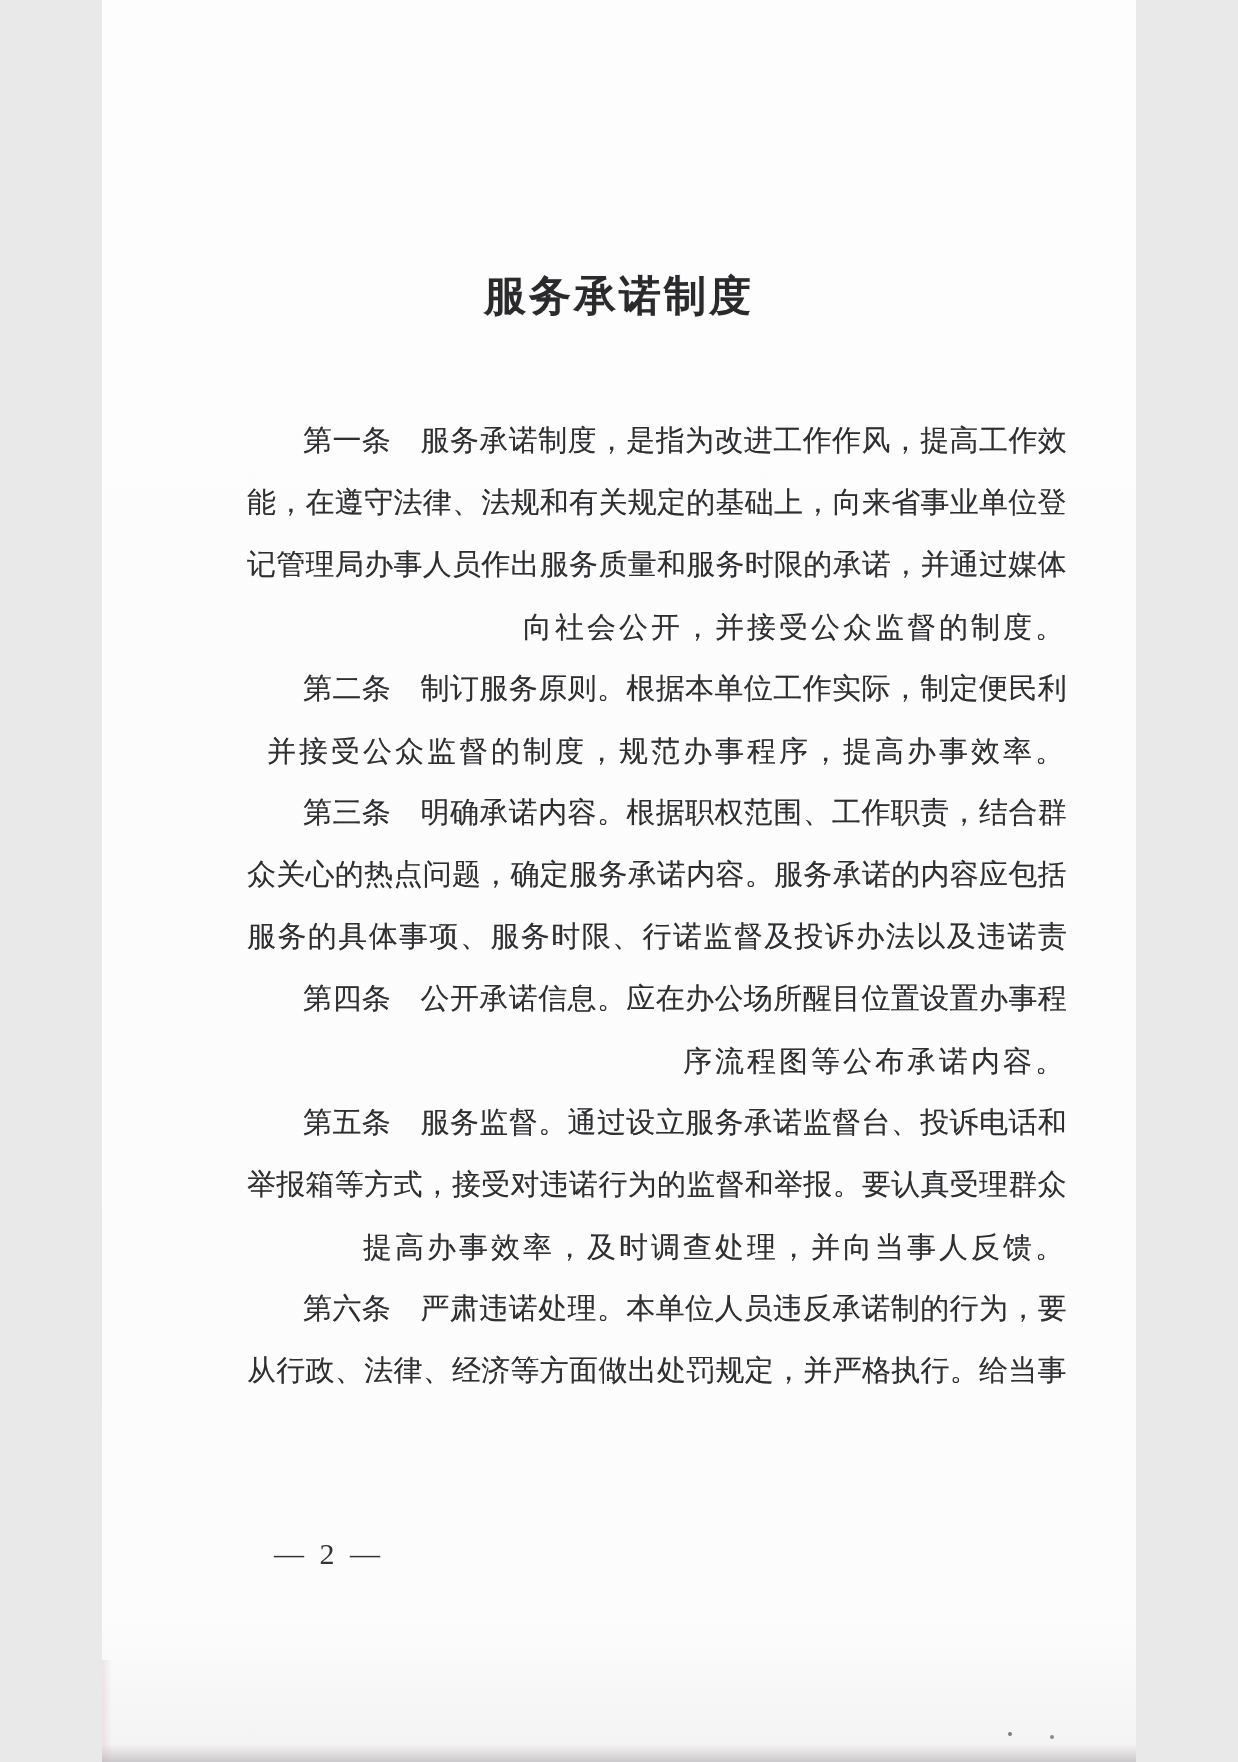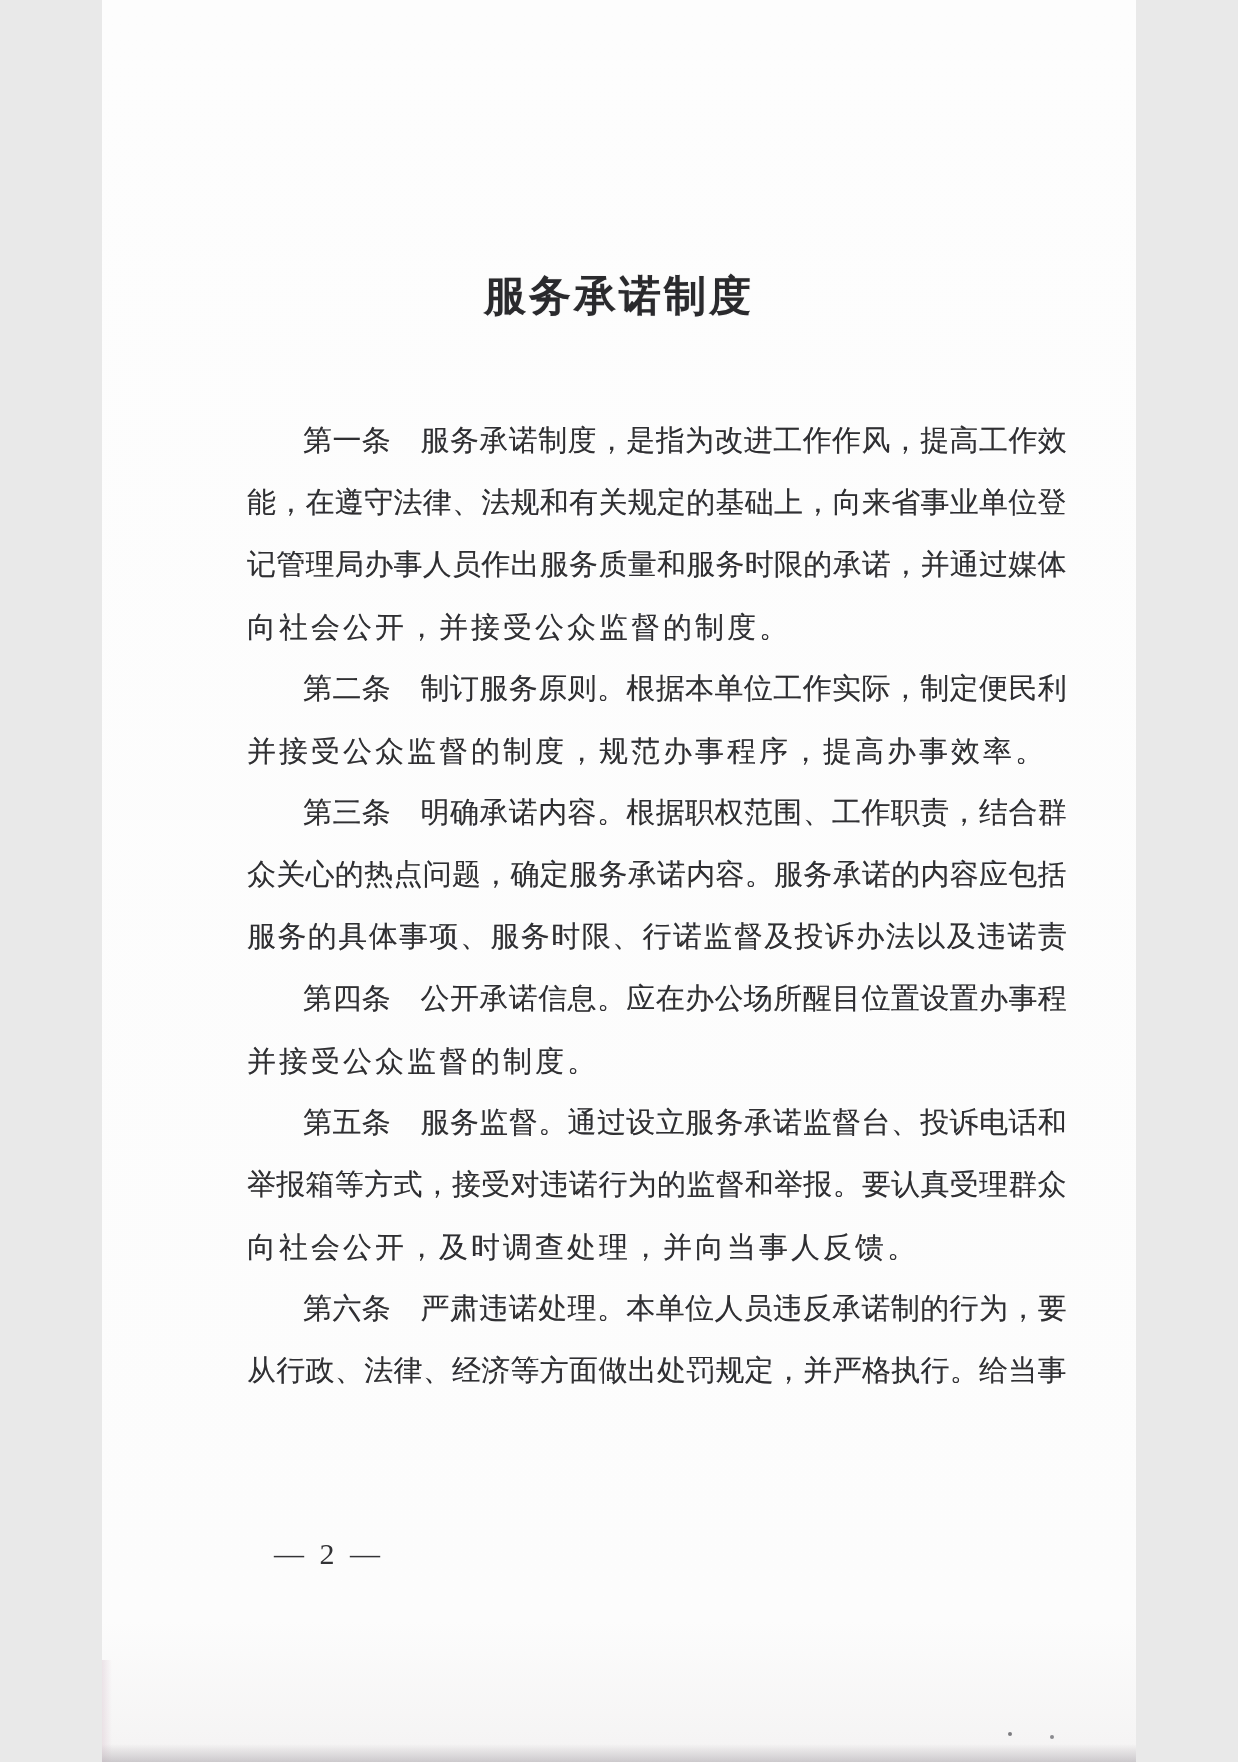--- a/index.html
+++ b/index.html
@@ -44,20 +44,21 @@
     align-items: center;
     font-size: 29px;
     white-space: pre;
     text-shadow: 0 0 0.6px rgba(40,40,45,0.35);
   }
   .line.first { padding-left: 56px; }
   .line.last {
     display: block;
     line-height: 62px;
     letter-spacing: 3px;
+    text-align: right;
   }
   .page-number {
     position: absolute;
     top: 1537px;
     left: 172px;
     font-size: 30px;
     letter-spacing: 4px;
     color: #333336;
   }
   
@@ -113,24 +114,24 @@
       <div class="line first"><span>第</span><span>一</span><span>条</span><span>　</span><span>服</span><span>务</span><span>承</span><span>诺</span><span>制</span><span>度</span><span>，</span><span>是</span><span>指</span><span>为</span><span>改</span><span>进</span><span>工</span><span>作</span><span>作</span><span>风</span><span>，</span><span>提</span><span>高</span><span>工</span><span>作</span><span>效</span></div>
       <div class="line"><span>能</span><span>，</span><span>在</span><span>遵</span><span>守</span><span>法</span><span>律</span><span>、</span><span>法</span><span>规</span><span>和</span><span>有</span><span>关</span><span>规</span><span>定</span><span>的</span><span>基</span><span>础</span><span>上</span><span>，</span><span>向</span><span>来</span><span>省</span><span>事</span><span>业</span><span>单</span><span>位</span><span>登</span></div>
       <div class="line"><span>记</span><span>管</span><span>理</span><span>局</span><span>办</span><span>事</span><span>人</span><span>员</span><span>作</span><span>出</span><span>服</span><span>务</span><span>质</span><span>量</span><span>和</span><span>服</span><span>务</span><span>时</span><span>限</span><span>的</span><span>承</span><span>诺</span><span>，</span><span>并</span><span>通</span><span>过</span><span>媒</span><span>体</span></div>
       <div class="line last">向社会公开，并接受公众监督的制度。</div>
       <div class="line first"><span>第</span><span>二</span><span>条</span><span>　</span><span>制</span><span>订</span><span>服</span><span>务</span><span>原</span><span>则</span><span>。</span><span>根</span><span>据</span><span>本</span><span>单</span><span>位</span><span>工</span><span>作</span><span>实</span><span>际</span><span>，</span><span>制</span><span>定</span><span>便</span><span>民</span><span>利</span></div>
       <div class="line last">并接受公众监督的制度，规范办事程序，提高办事效率。</div>
       <div class="line first"><span>第</span><span>三</span><span>条</span><span>　</span><span>明</span><span>确</span><span>承</span><span>诺</span><span>内</span><span>容</span><span>。</span><span>根</span><span>据</span><span>职</span><span>权</span><span>范</span><span>围</span><span>、</span><span>工</span><span>作</span><span>职</span><span>责</span><span>，</span><span>结</span><span>合</span><span>群</span></div>
       <div class="line"><span>众</span><span>关</span><span>心</span><span>的</span><span>热</span><span>点</span><span>问</span><span>题</span><span>，</span><span>确</span><span>定</span><span>服</span><span>务</span><span>承</span><span>诺</span><span>内</span><span>容</span><span>。</span><span>服</span><span>务</span><span>承</span><span>诺</span><span>的</span><span>内</span><span>容</span><span>应</span><span>包</span><span>括</span></div>
       <div class="line"><span>服</span><span>务</span><span>的</span><span>具</span><span>体</span><span>事</span><span>项</span><span>、</span><span>服</span><span>务</span><span>时</span><span>限</span><span>、</span><span>行</span><span>诺</span><span>监</span><span>督</span><span>及</span><span>投</span><span>诉</span><span>办</span><span>法</span><span>以</span><span>及</span><span>违</span><span>诺</span><span>责</span></div>
       <div class="line first"><span>第</span><span>四</span><span>条</span><span>　</span><span>公</span><span>开</span><span>承</span><span>诺</span><span>信</span><span>息</span><span>。</span><span>应</span><span>在</span><span>办</span><span>公</span><span>场</span><span>所</span><span>醒</span><span>目</span><span>位</span><span>置</span><span>设</span><span>置</span><span>办</span><span>事</span><span>程</span></div>
-      <div class="line last">并接受公众监督的制度。</div>
+      <div class="line last">序流程图等公布承诺内容。</div>
       <div class="line first"><span>第</span><span>五</span><span>条</span><span>　</span><span>服</span><span>务</span><span>监</span><span>督</span><span>。</span><span>通</span><span>过</span><span>设</span><span>立</span><span>服</span><span>务</span><span>承</span><span>诺</span><span>监</span><span>督</span><span>台</span><span>、</span><span>投</span><span>诉</span><span>电</span><span>话</span><span>和</span></div>
       <div class="line"><span>举</span><span>报</span><span>箱</span><span>等</span><span>方</span><span>式</span><span>，</span><span>接</span><span>受</span><span>对</span><span>违</span><span>诺</span><span>行</span><span>为</span><span>的</span><span>监</span><span>督</span><span>和</span><span>举</span><span>报</span><span>。</span><span>要</span><span>认</span><span>真</span><span>受</span><span>理</span><span>群</span><span>众</span></div>
-      <div class="line last">向社会公开，及时调查处理，并向当事人反馈。</div>
+      <div class="line last">提高办事效率，及时调查处理，并向当事人反馈。</div>
       <div class="line first"><span>第</span><span>六</span><span>条</span><span>　</span><span>严</span><span>肃</span><span>违</span><span>诺</span><span>处</span><span>理</span><span>。</span><span>本</span><span>单</span><span>位</span><span>人</span><span>员</span><span>违</span><span>反</span><span>承</span><span>诺</span><span>制</span><span>的</span><span>行</span><span>为</span><span>，</span><span>要</span></div>
       <div class="line"><span>从</span><span>行</span><span>政</span><span>、</span><span>法</span><span>律</span><span>、</span><span>经</span><span>济</span><span>等</span><span>方</span><span>面</span><span>做</span><span>出</span><span>处</span><span>罚</span><span>规</span><span>定</span><span>，</span><span>并</span><span>严</span><span>格</span><span>执</span><span>行</span><span>。</span><span>给</span><span>当</span><span>事</span></div>
     </div>
 
   <div class="page-number">— 2 —</div>
 
   <div class="artifact a-top-tick"></div>
   <div class="artifact a-top-smudge"></div>
   <div class="artifact a-dash-mid"></div>
   <div class="artifact a-dot-1"></div>

